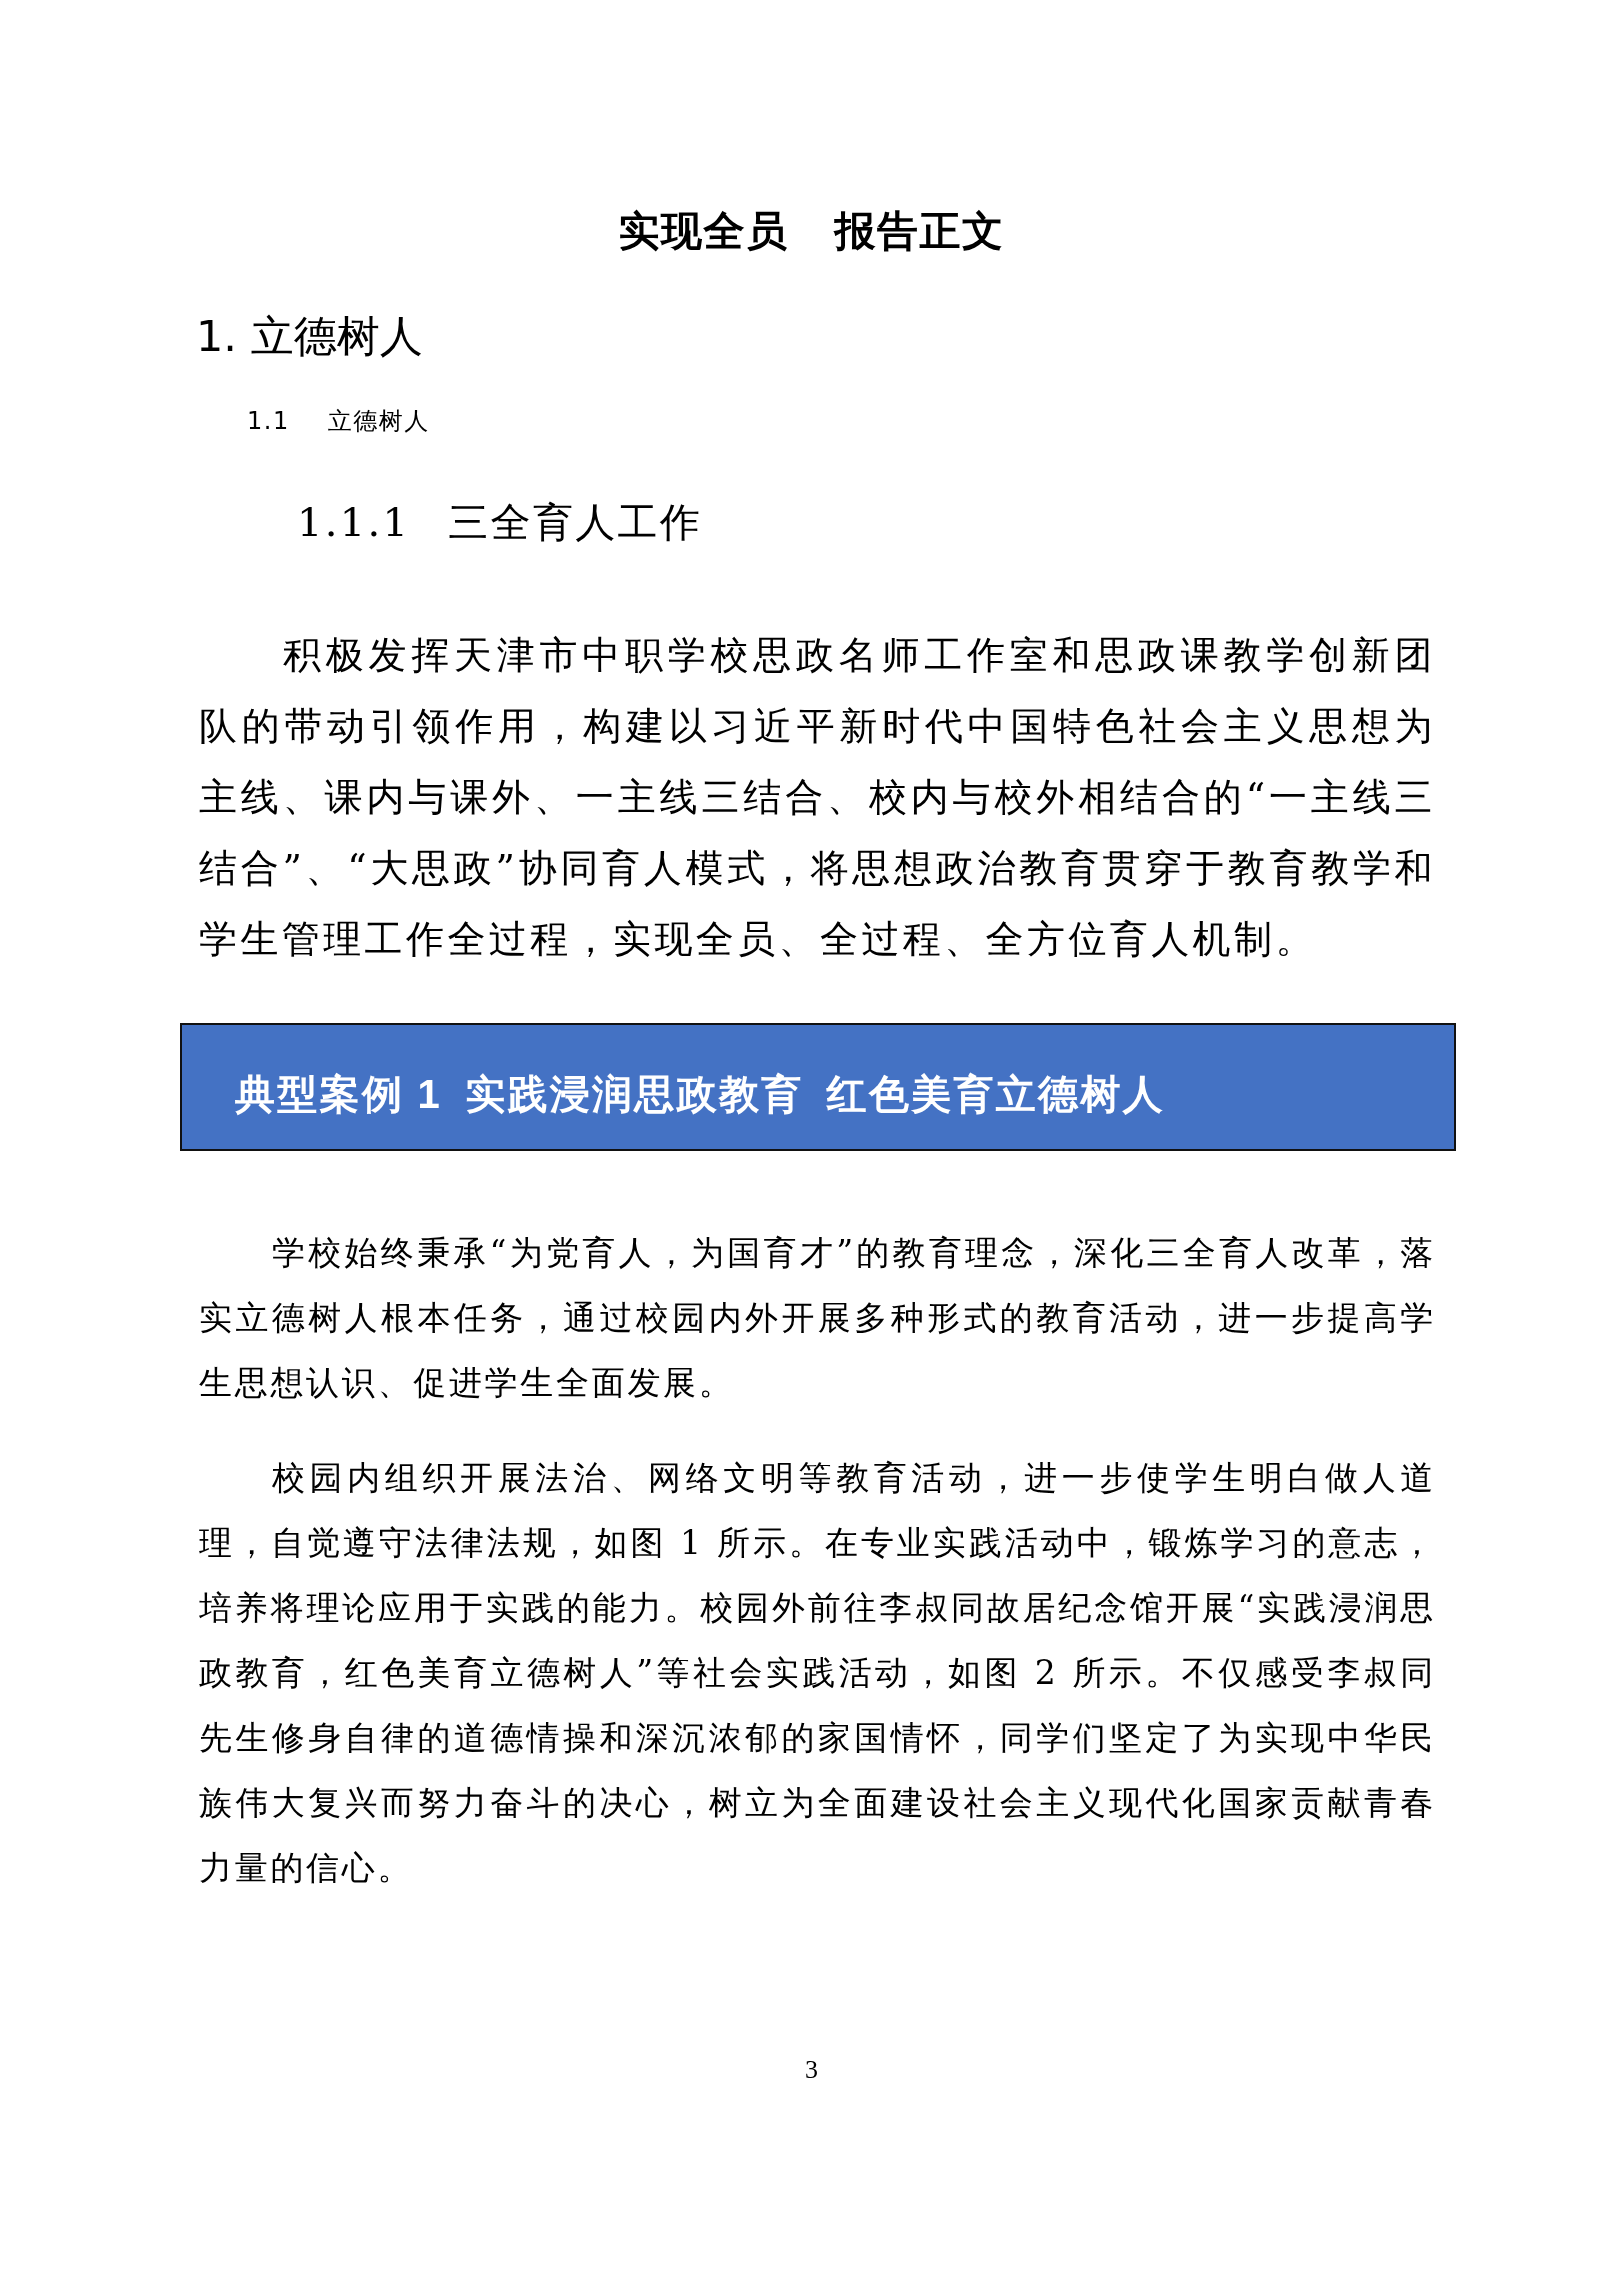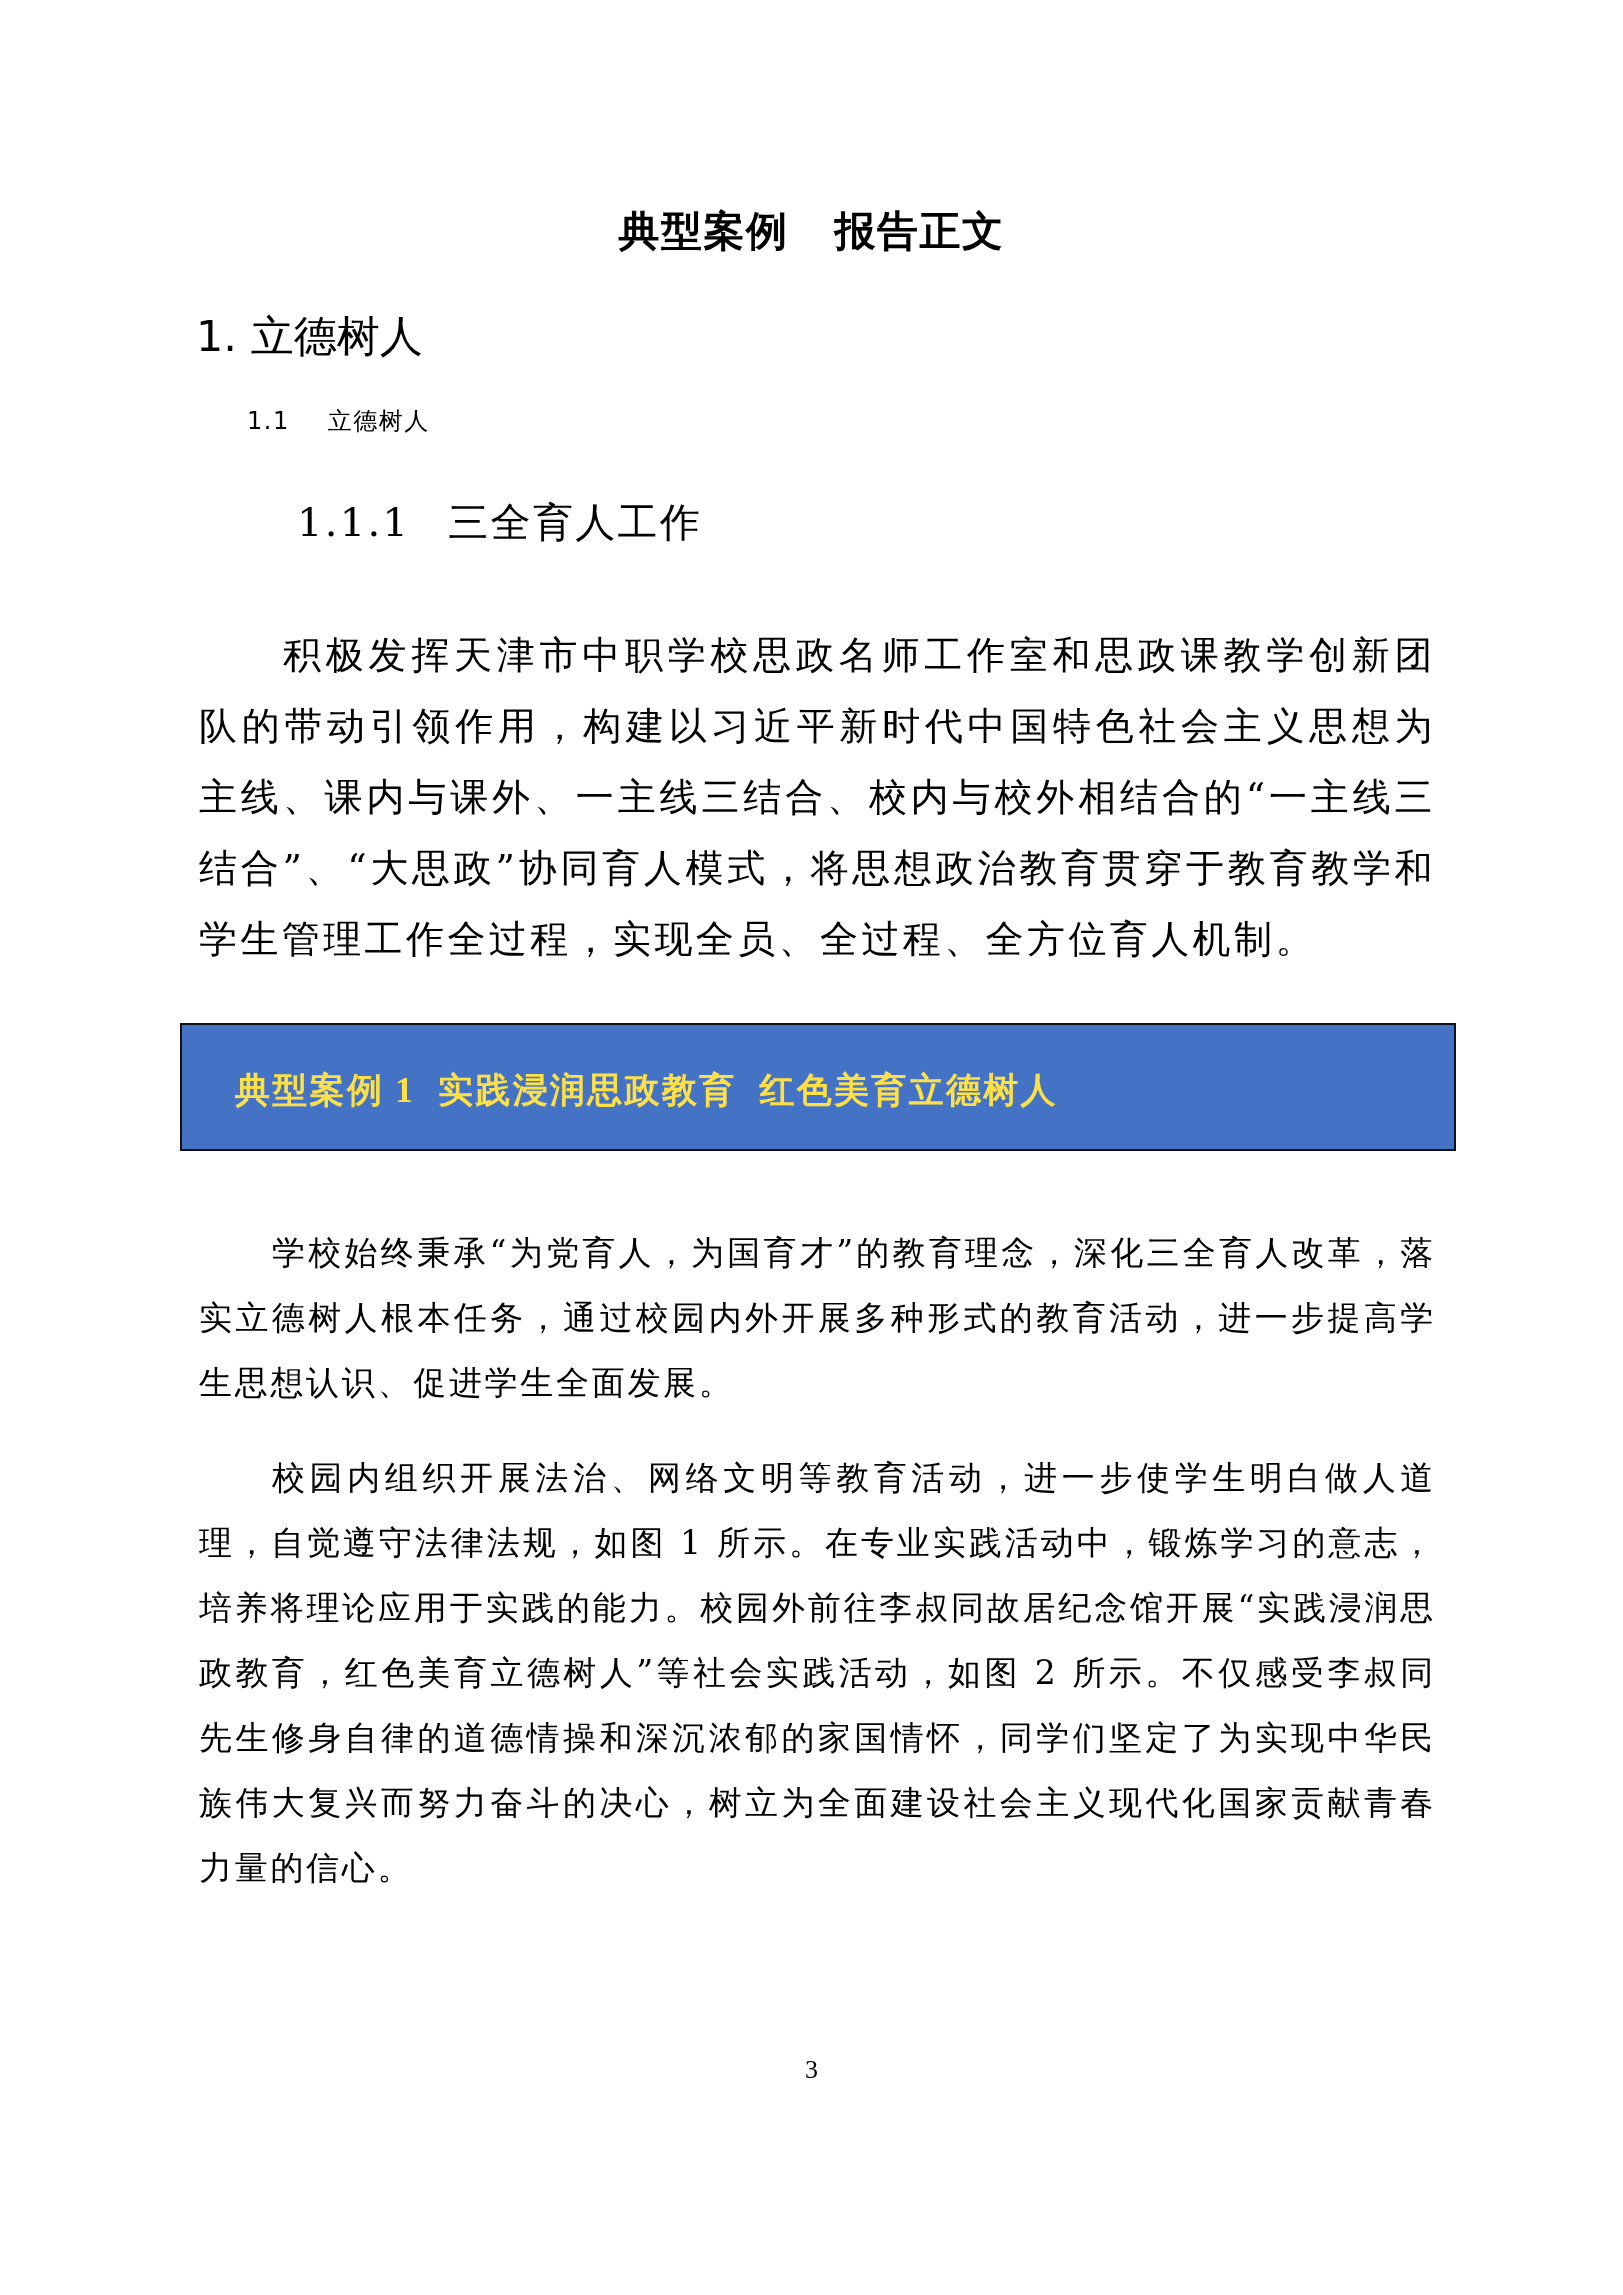--- a/index.html
+++ b/index.html
@@ -11,39 +11,39 @@
   .title .gap { display:inline-block; width:46px; }
   .h1 { position:absolute; top:308px; left:196px; font-size:43px; }
   .h2 { position:absolute; top:405px; left:247px; font-size:24px; letter-spacing:1.5px; }
   .h2 .num, .h3 .num { display:inline-block; margin-right:38px; }
   .h3 { position:absolute; top:495px; left:297px; font-size:40px; font-family:"DejaVu Serif","Liberation Serif",serif; letter-spacing:2.3px;text-align:center; }
   .p1 { position:absolute; top:582px; left:199px; width:1237px; font-size:38px;
         line-height:71px; text-indent:84px; letter-spacing:3.4px; text-align:justify;
         font-family:"DejaVu Serif","Liberation Serif",serif; }
   .case-box { position:absolute; left:180px; top:1023px; width:1276px; height:128px;
               background:#4472C4; border:2.3px solid #111; box-sizing:border-box; }
-  .case-box .case-title { position:absolute; left:53px; top:42px; color:#fde047;
-              font-size:35px; font-weight:bold; letter-spacing:2.3px;
-              font-family:Liberation Serif, serif; }
+  .case-box .case-title { position:absolute; left:53px; top:42px; color:#ffffff;
+              font-size:40px; font-weight:bold; letter-spacing:2.3px;
+              font-family:Liberation Sans, sans-serif; }
   .case-box .sp { display:inline-block; width:23px; }
   .p2, .p3 { position:absolute; left:199px; width:1237px; font-size:33px;
         line-height:65px; text-indent:73px; letter-spacing:2.7px; text-align:justify;
         font-family:"DejaVu Serif","Liberation Serif",serif; }
   .p2 { top:1187px; }
   .p3 { top:1412px; }
   .page-num { position:absolute; top:2055px; left:0; width:1623px; text-align:center;
               font-size:26px; font-family:"Liberation Serif","DejaVu Serif",serif; }
 </style>
 </head>
 <body>
 
 <div class="page">
 
   <div class="title">
-    <span>典型案例</span><span class="gap"></span><span>报告正文</span>
+    <span>实现全员</span><span class="gap"></span><span>报告正文</span>
   </div>
 
   <div class="h1">
     <span>1.</span>
     <span>立德树人</span>
   </div>
 
   <div class="h2">
     <span class="num">1.1</span><span>立德树人</span>
   </div>

